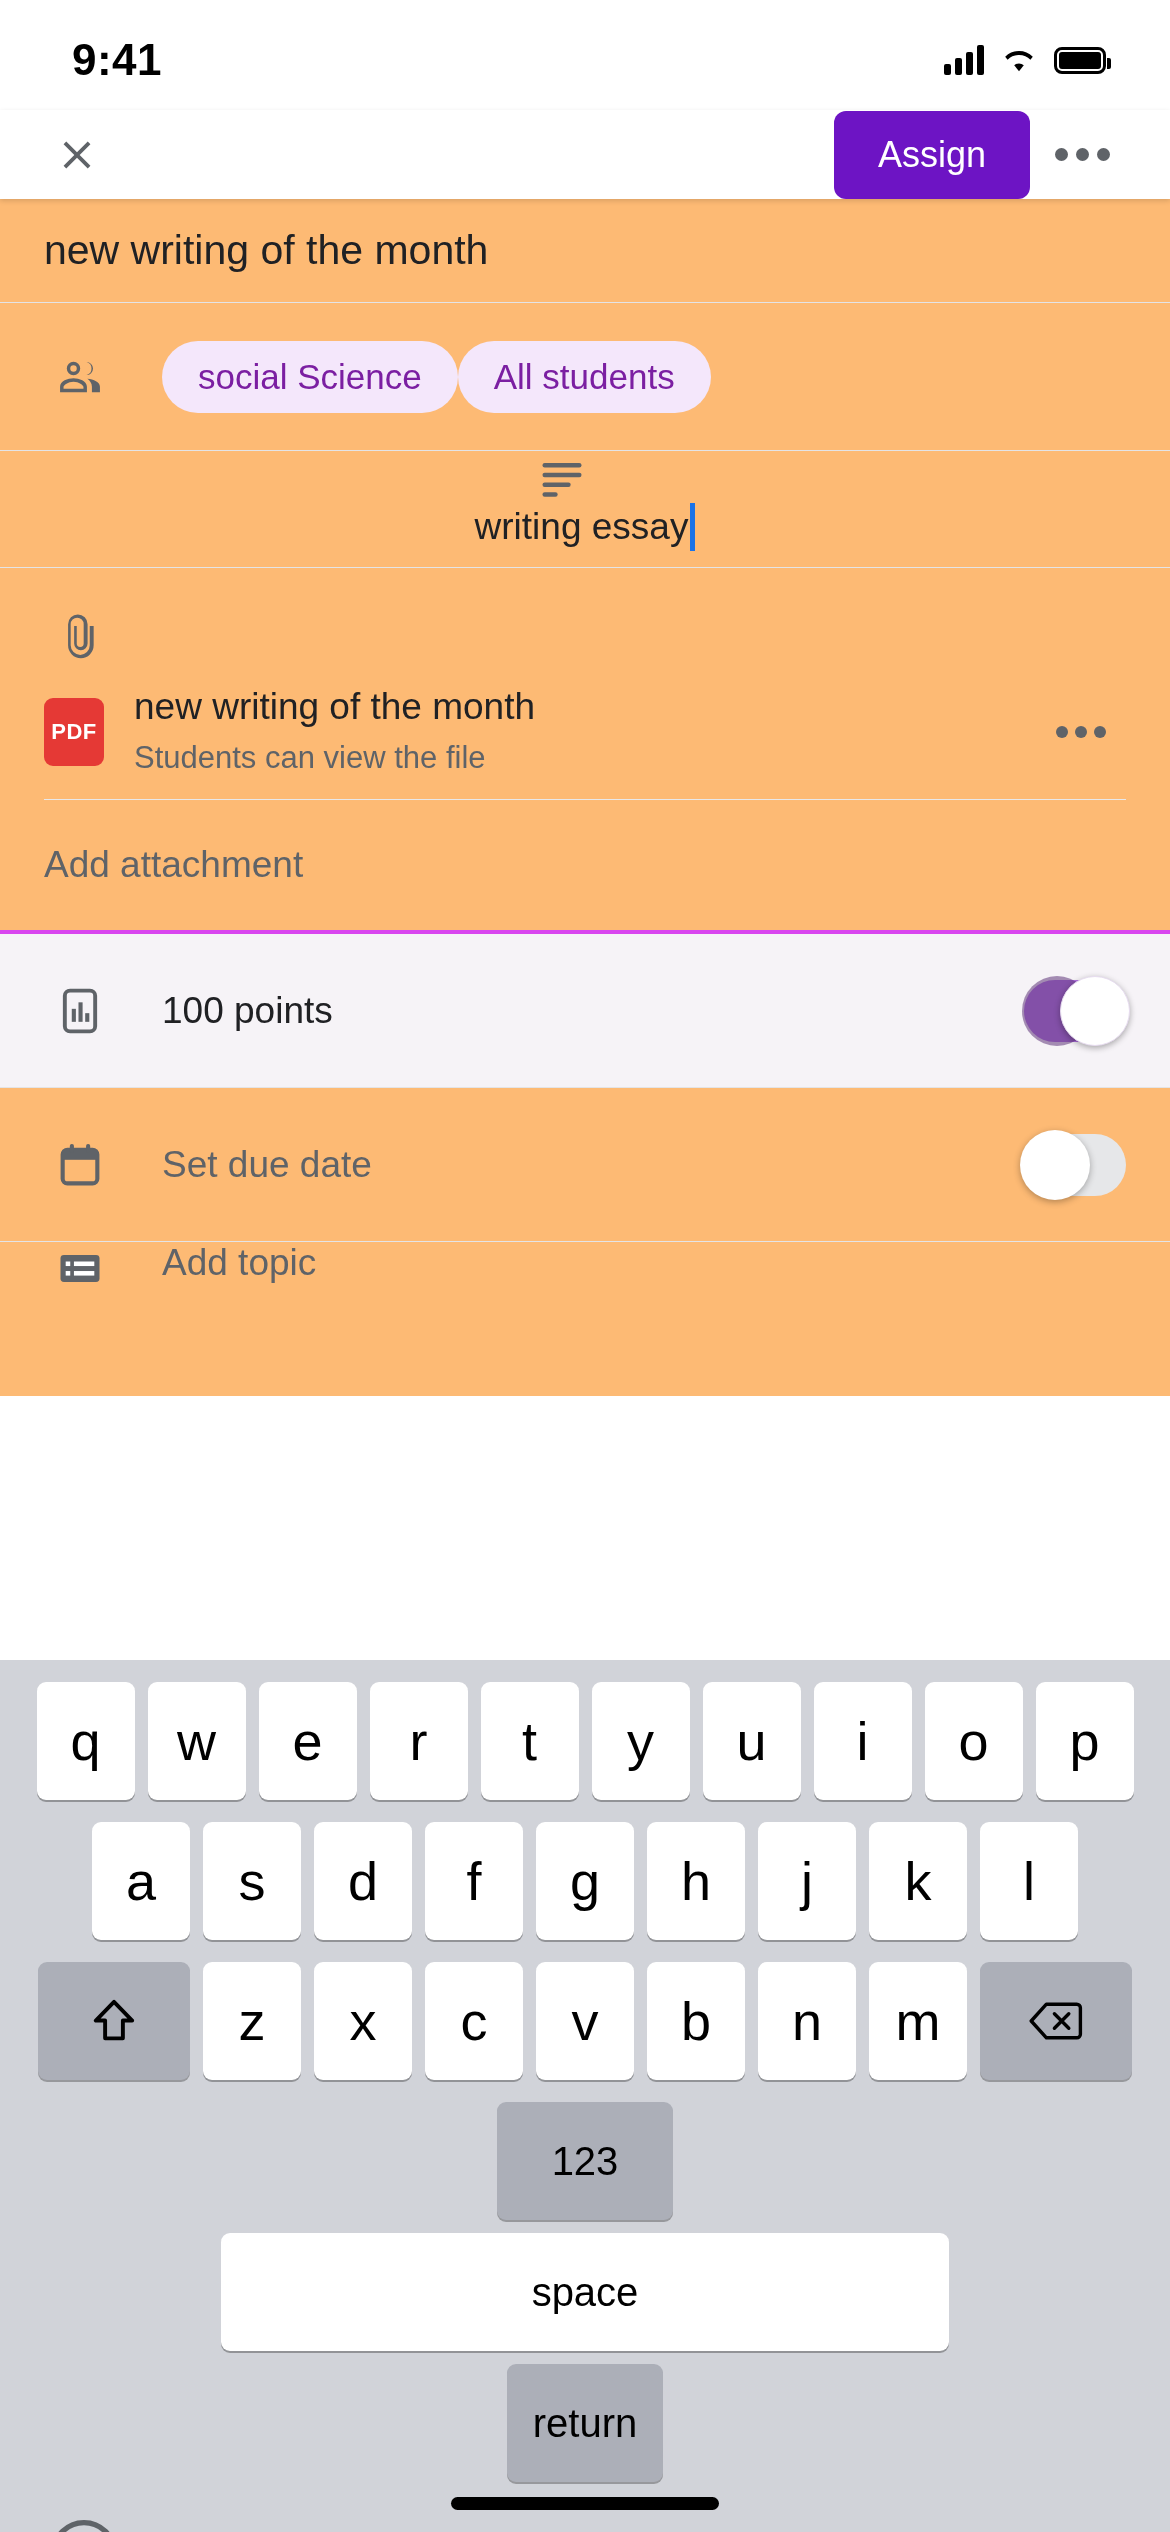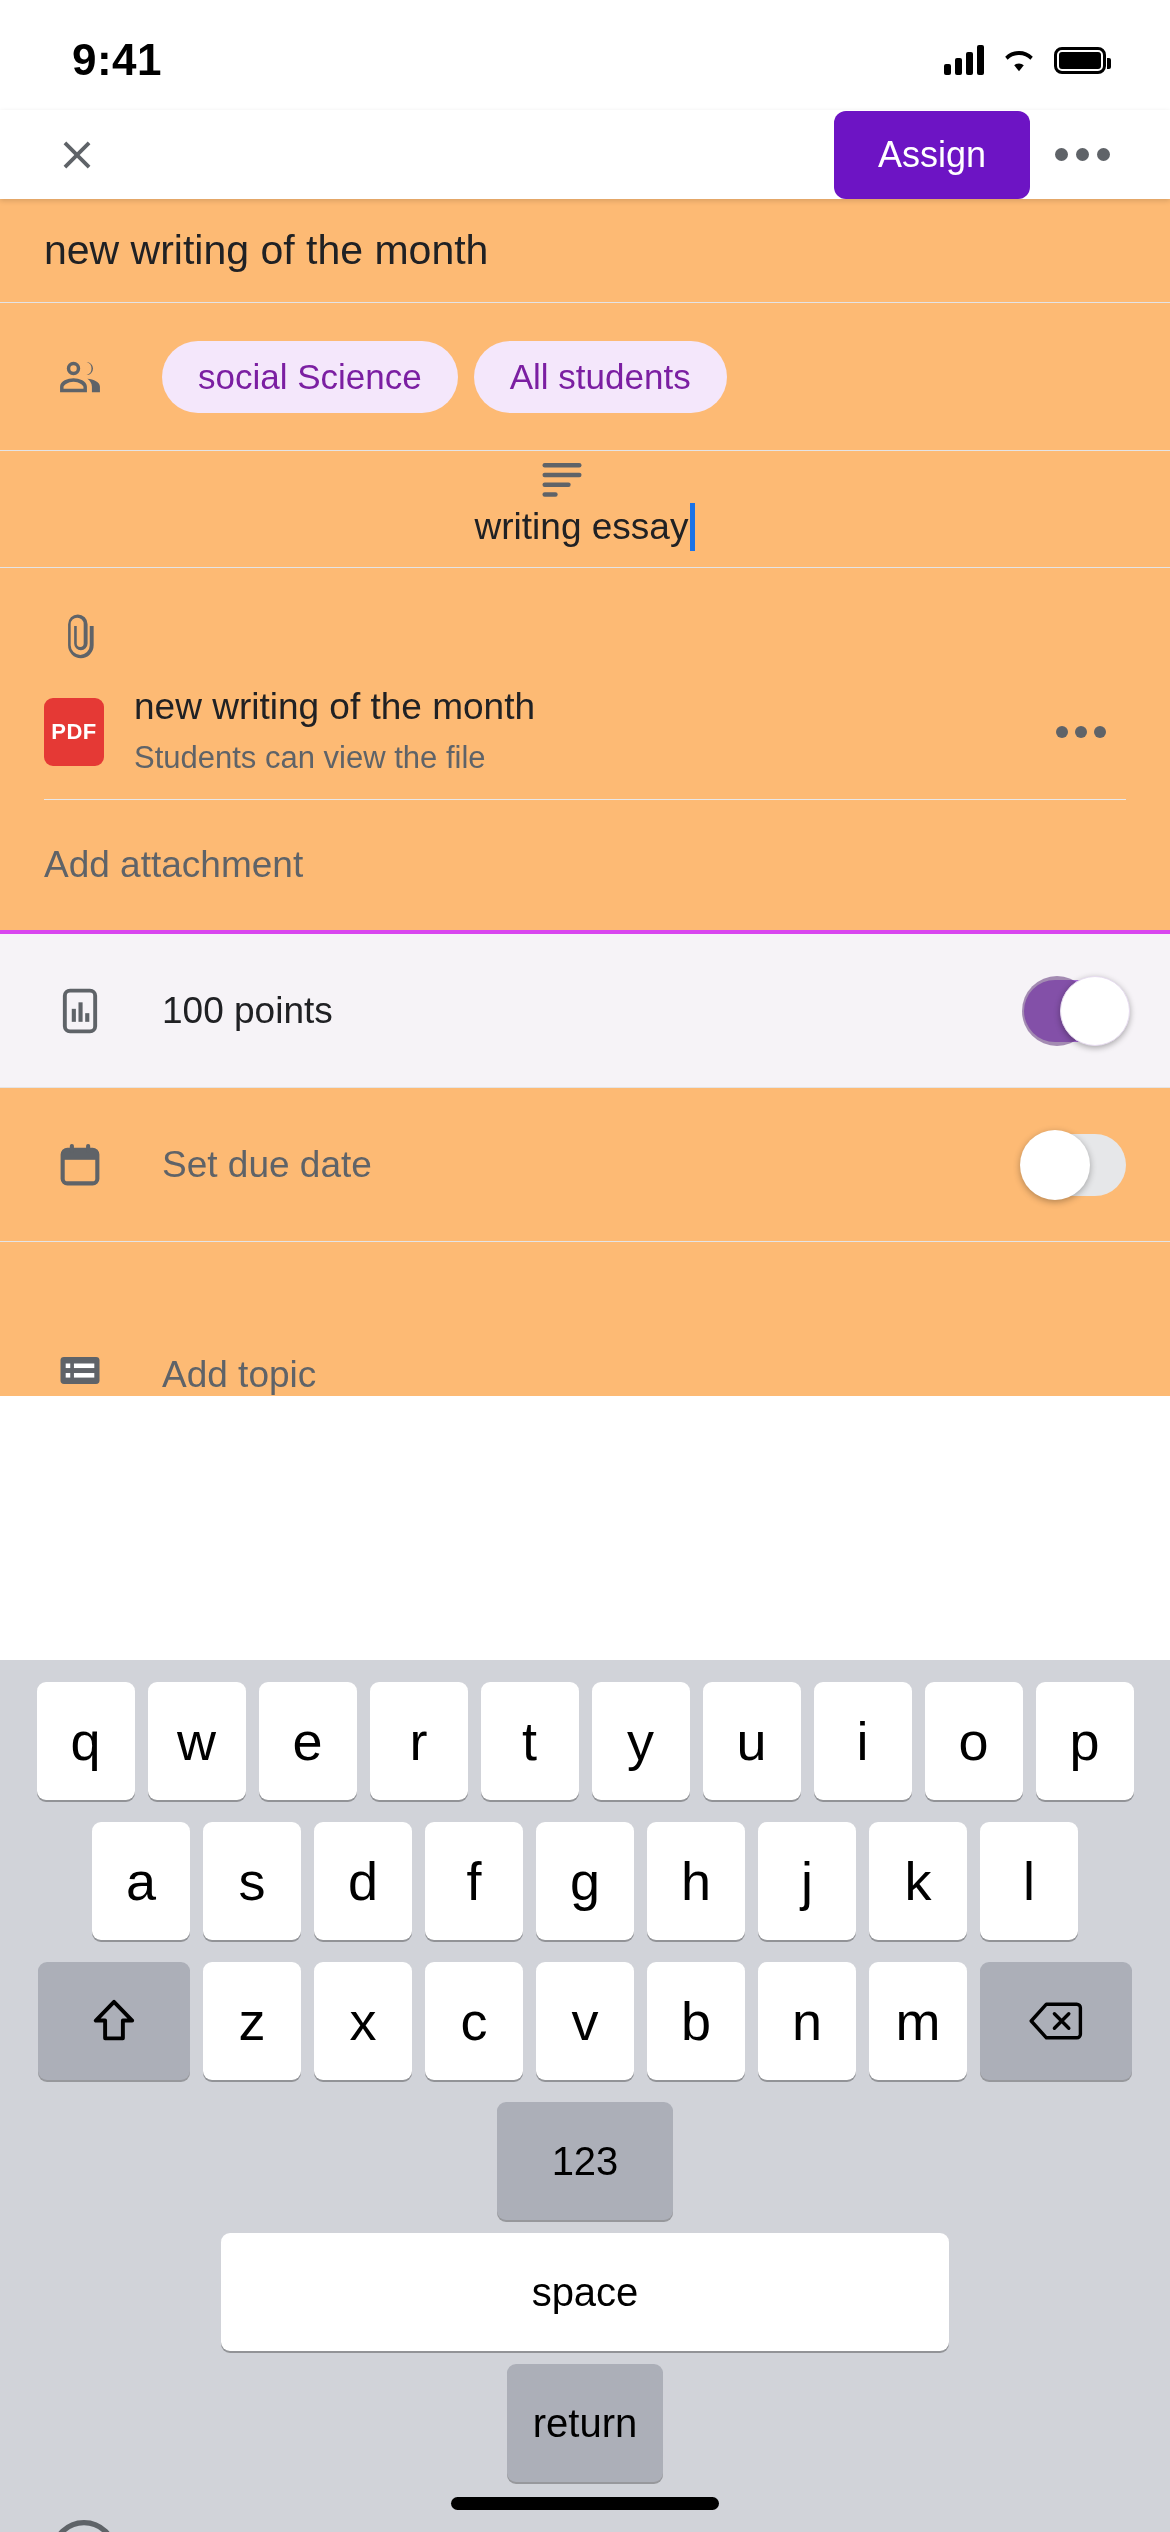--- a/index.html
+++ b/index.html
@@ -82,21 +82,21 @@
   }
   .title-text{ font-size:41px; color:#202124; }
 
   .chips-row{
     min-height:148px;
     align-items:center;
     display:flex;
     padding:0 44px;
     border-bottom:1px solid #e4e4e6;
   }
-  .chips{display:flex;align-items:center;gap:16px;}
+  .chips{display:flex;align-items:center;}
   .chip{
     background:#f4e7fb;
     color:#7b1fa2;
     border-radius:999px;
     padding:0 36px;
     height:72px;
     display:flex;align-items:center;
     font-size:35px;
     white-space:nowrap;
   }
@@ -168,21 +168,21 @@
   }
   .switch.off{ background:#e6e7e9; }
   .switch.off .knob{
     position:absolute;left:-4px;top:-4px;
     width:70px;height:70px;border-radius:50%;background:#fff;
     box-shadow:0 2px 7px rgba(0,0,0,.30);
   }
 
   .topic-row{
     min-height:154px;
-    display:flex;align-items:flex-end;
+    display:flex;align-items:flex-start;
     padding:0 44px;
   }
   .topic-label{font-size:37px;color:#5f6368;}
 
   
   .keyboard{
     position:absolute; left:0; bottom:0; width:1170px; height:872px;
     background:#d1d3d9;
     padding-top:22px;
     z-index:20;

